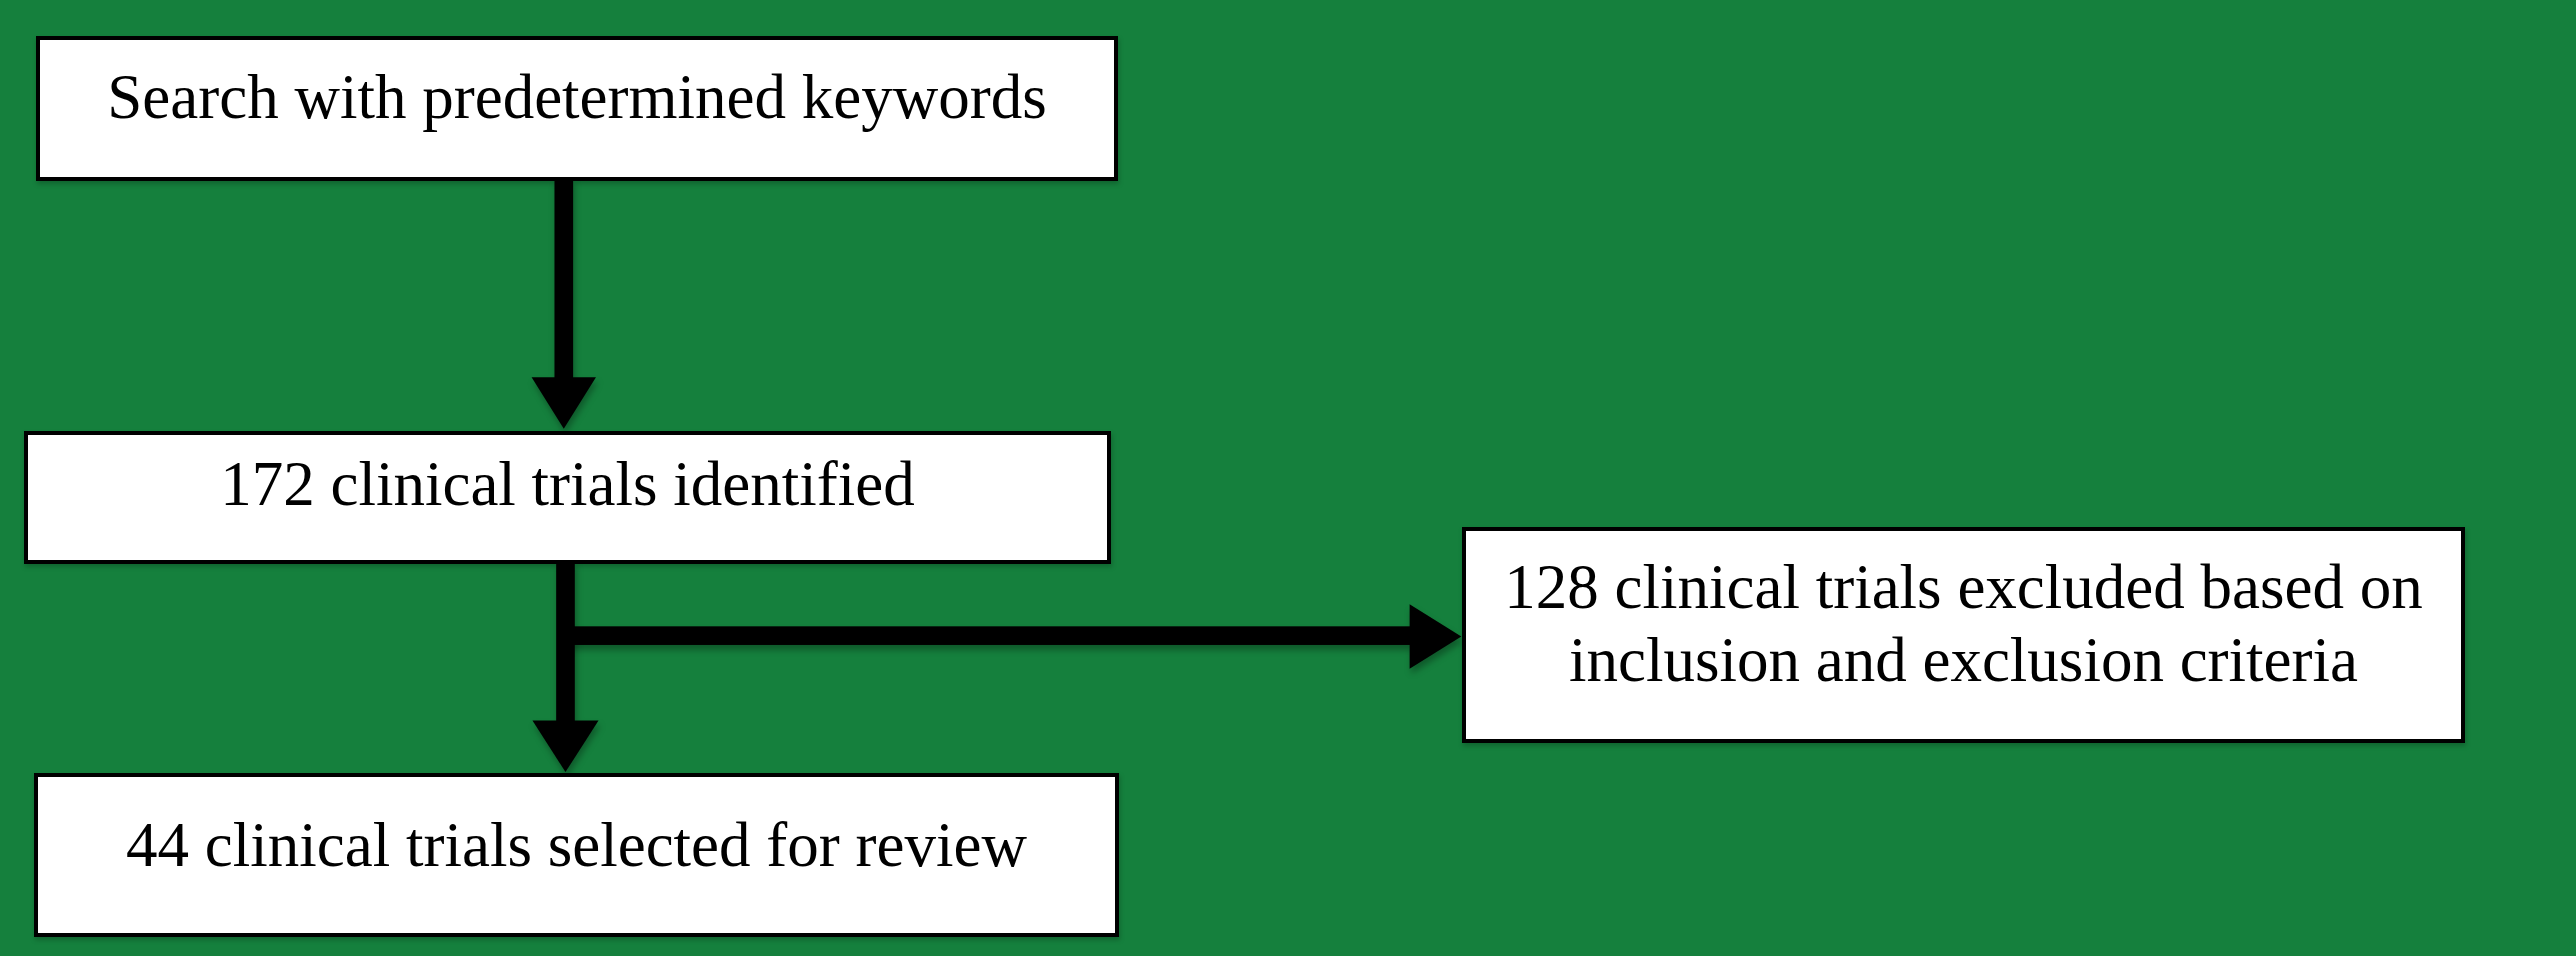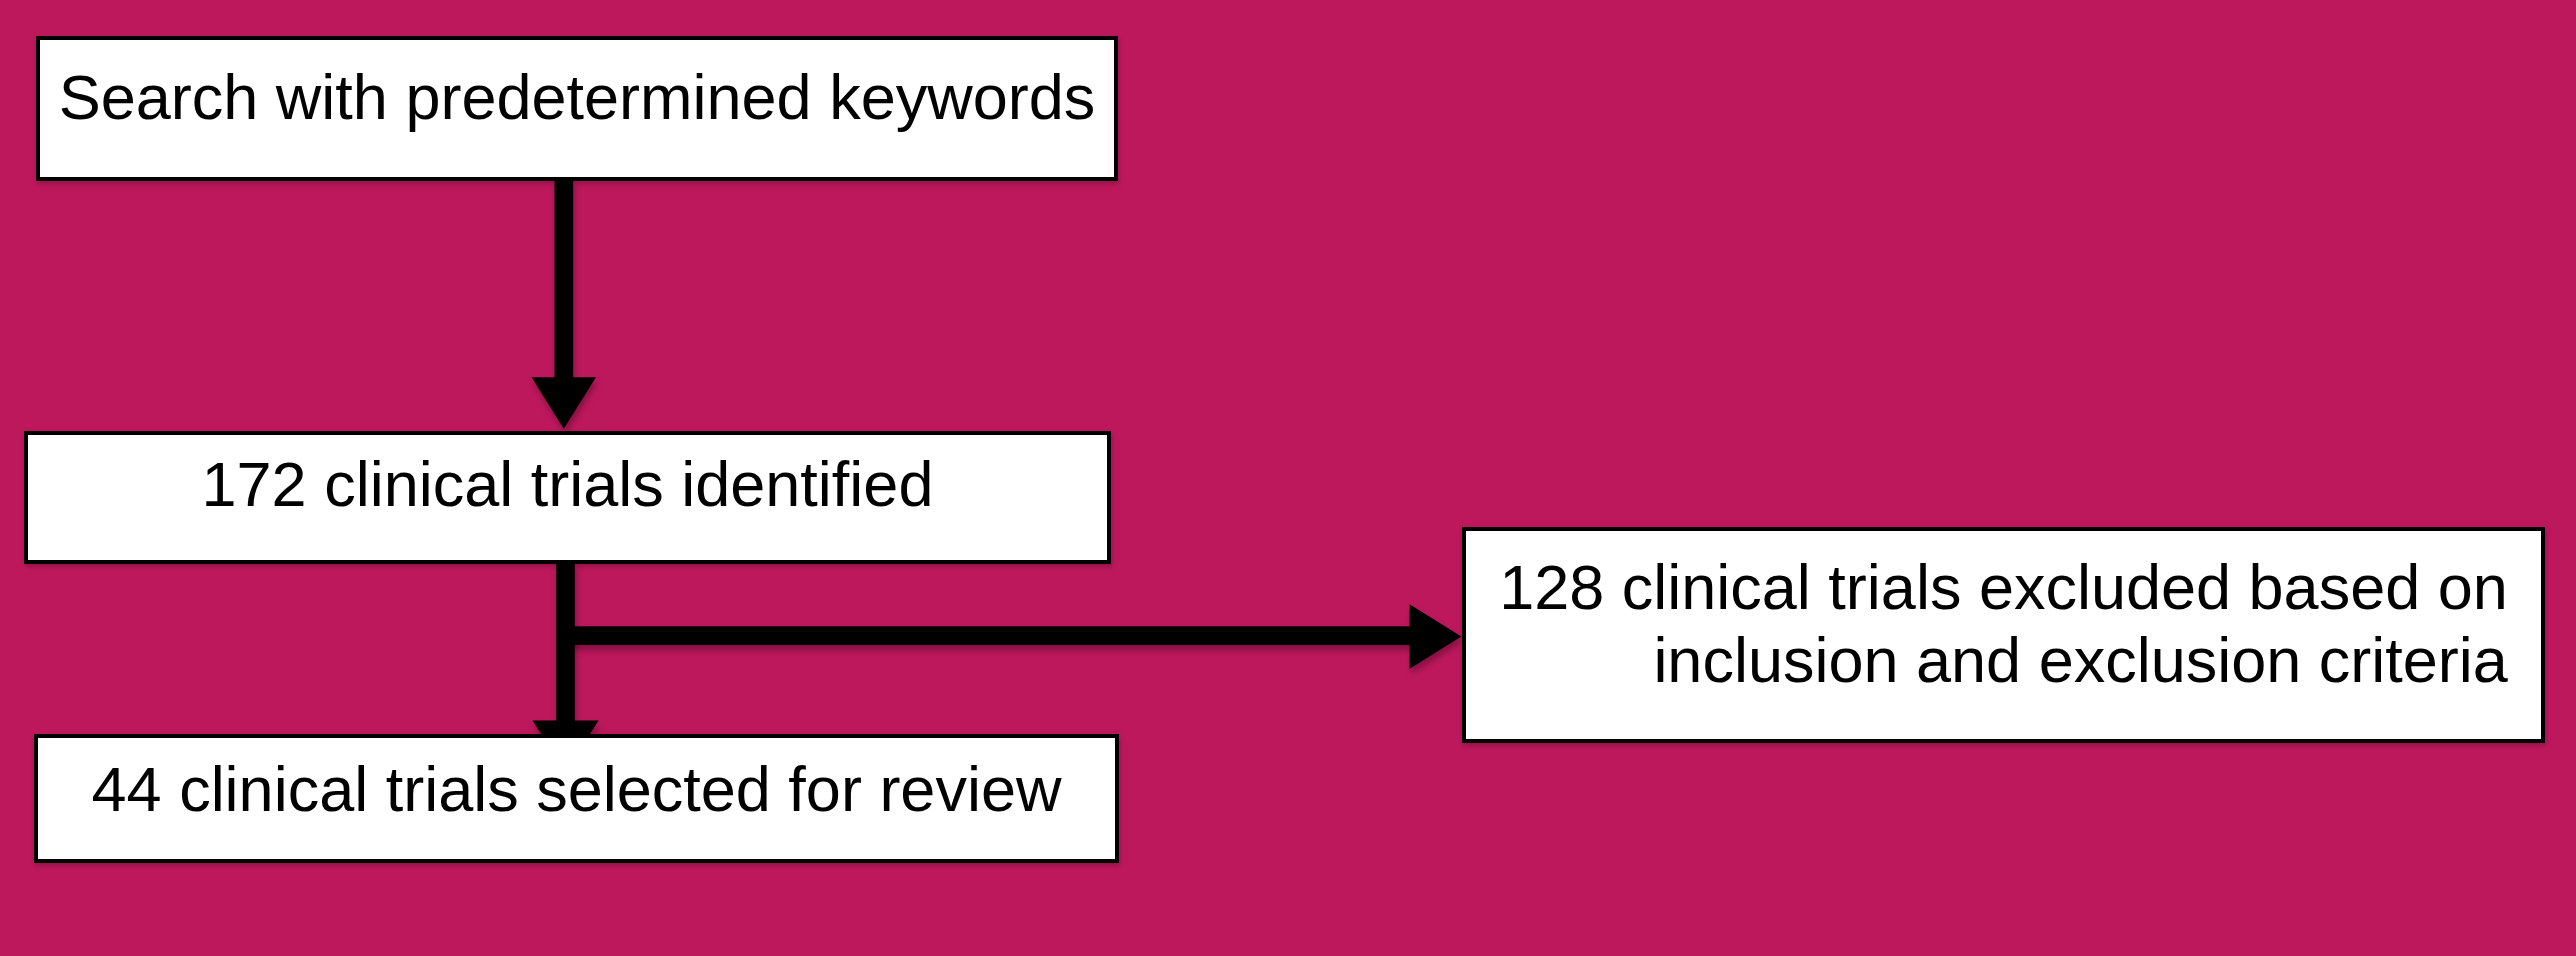--- a/index.html
+++ b/index.html
@@ -4,23 +4,23 @@
 <style>
   html, body {
     margin: 0;
     padding: 0;
     background: #ffffff;
   }
   .canvas {
     position: relative;
     width: 2576px;
     height: 956px;
-    background: #be185d;
+    background: #15803d;
     overflow: hidden;
-    font-family: Liberation Sans, sans-serif;
+    font-family: Liberation Serif, serif;
     color: #000000;
   }
   .arrows {
     position: absolute;
     left: 0;
     top: 0;
     width: 2576px;
     height: 956px;
     display: block;
   }
@@ -55,30 +55,29 @@
   .box-identified {
     left: 24px;
     top: 431px;
     width: 1087px;
     height: 133px;
     padding-bottom: 25px;
   }
   .box-excluded {
     left: 1462px;
     top: 527px;
-    width: 1083px;
+    width: 1003px;
     height: 216px;
     padding-bottom: 22px;
-    text-align: right;
   }
   .box-selected {
     left: 34px;
-    top: 734px;
+    top: 773px;
     width: 1085px;
-    height: 129px;
+    height: 164px;
     padding-bottom: 18.6px;
   }
 </style>
 </head>
 <body>
 
 <div class="canvas">
 
   <svg class="arrows" viewBox="0 0 3039 1128" xmlns="http://www.w3.org/2000/svg" aria-hidden="true">
 

